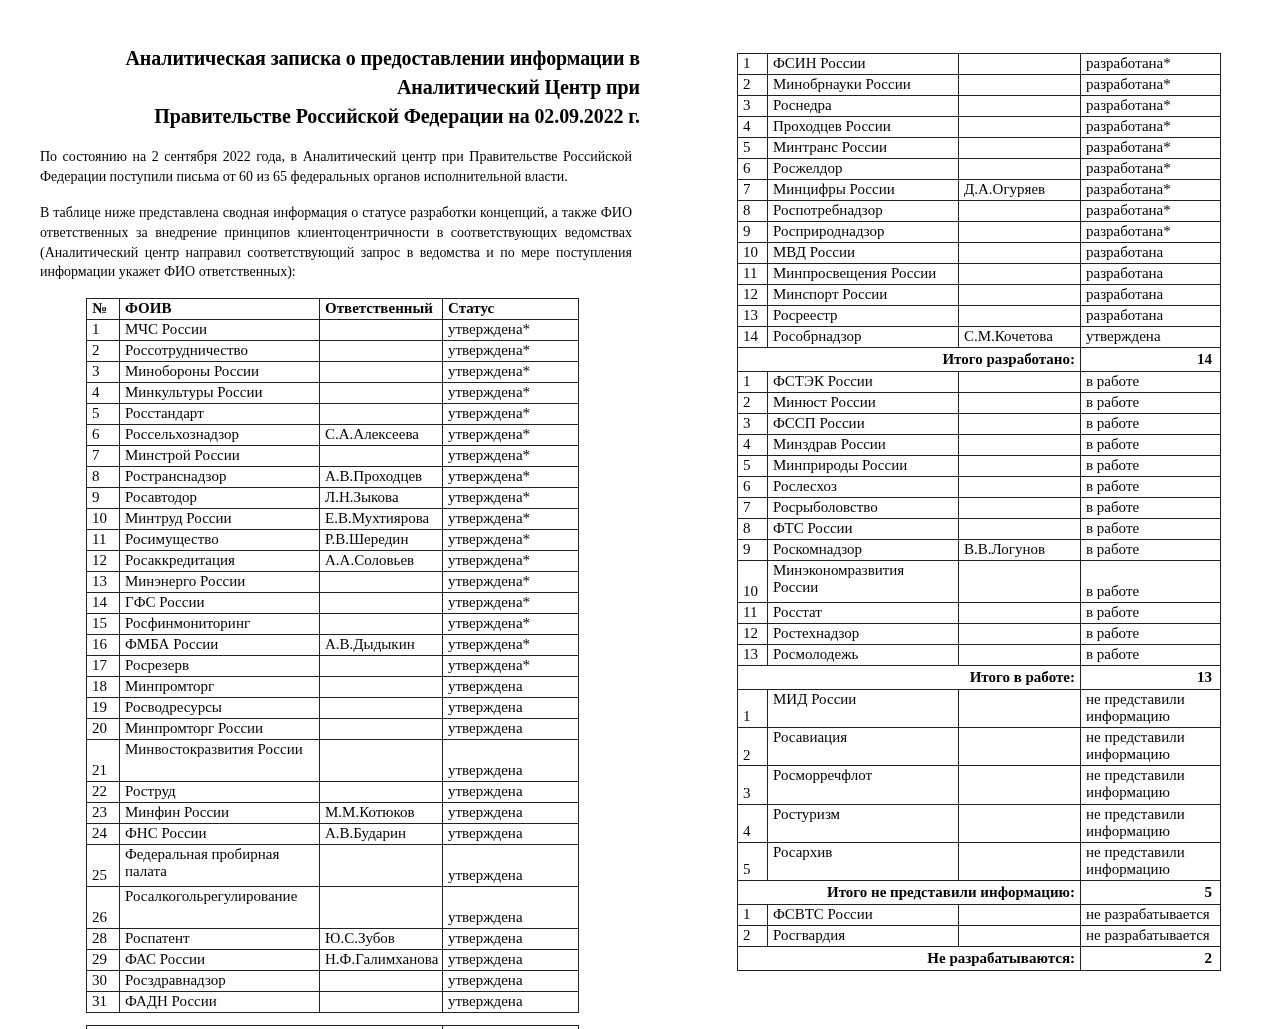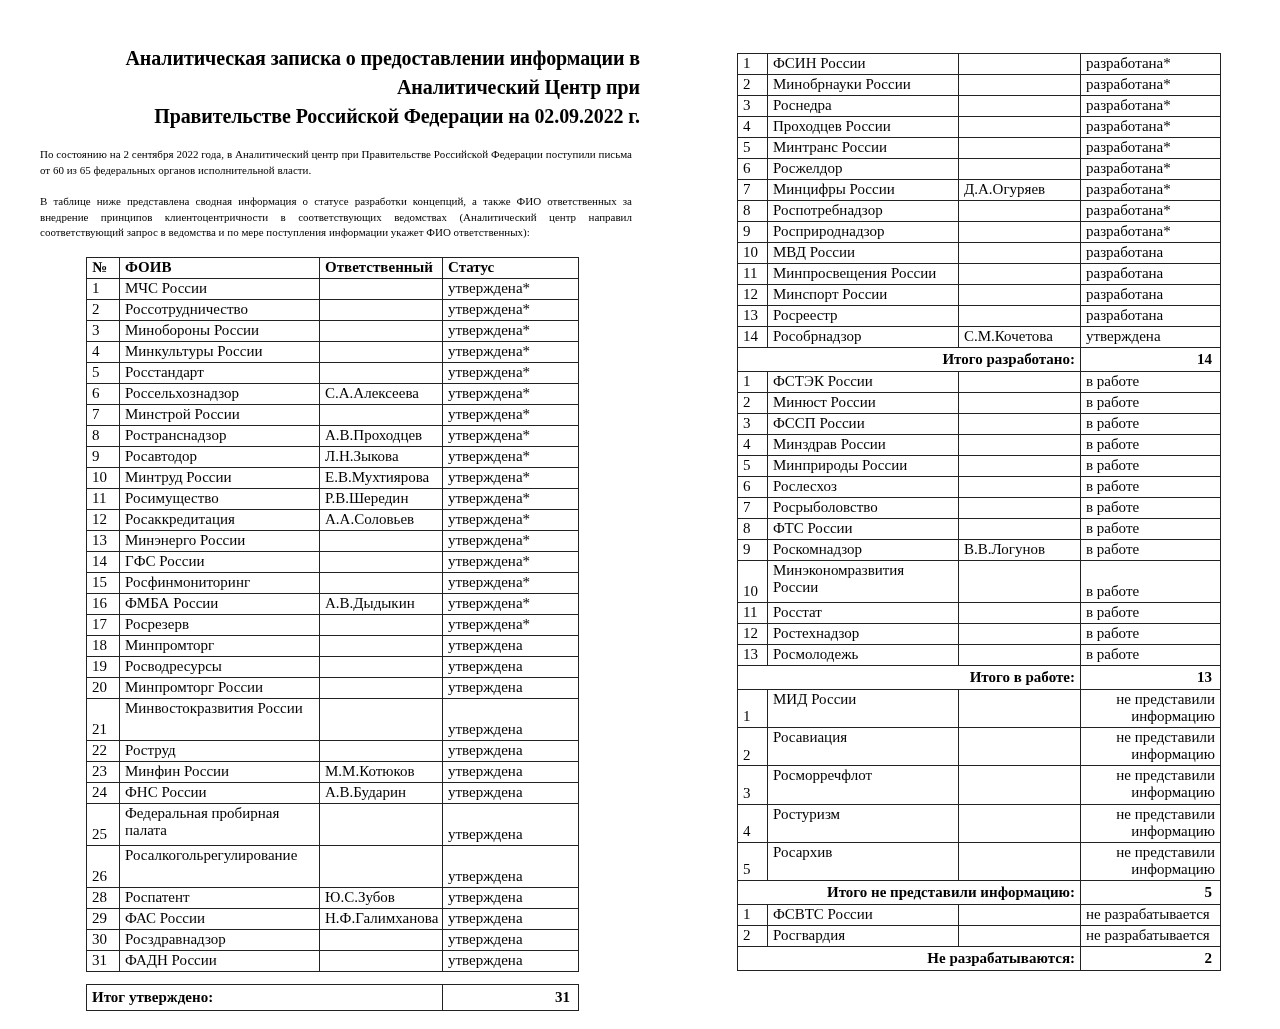--- a/index.html
+++ b/index.html
@@ -26,21 +26,21 @@
   }
   .doc-title {
     font-weight: bold;
     font-size: 20px;
     line-height: 1.45;
     text-align: right;
     margin: 16px 0 16px 0;
     letter-spacing: -0.1px;
   }
   .doc-para {
-    font-size: 11px;
+    font-size: 14px;
     line-height: 1.42;
     text-align: justify;
     text-align-last: left;
     margin: 0 8px 16px 0;
   }
 
   
   .right-col {
     position: absolute;
     left: 737px;
@@ -88,21 +88,21 @@
   #tbl-right col.w-name { width: 191px; }
   #tbl-right col.w-resp { width: 122px; }
   #tbl-right col.w-stat { width: 140px; }
 
   
   tr.tall td { height: 42px; }
   tr.tall td.c-name { vertical-align: top; white-space: normal; }
   tr.tall td.c-stat { vertical-align: bottom; white-space: normal; }
   tr.tall2 td { height: 34px; }
   tr.tall2 td.c-name { vertical-align: top; white-space: normal; }
-  tr.tall2 td.c-stat { vertical-align: top; white-space: normal; line-height: 1.14; text-align: right; }
+  tr.tall2 td.c-stat { vertical-align: top; white-space: normal; line-height: 1.14; }
 
   
   tr.summary td {
     font-weight: bold;
     height: 24px;
     vertical-align: middle;
   }
   tr.summary td.sum-label { text-align: right; }
   tr.summary td.sum-value { text-align: right; padding-right: 8px; }
 

